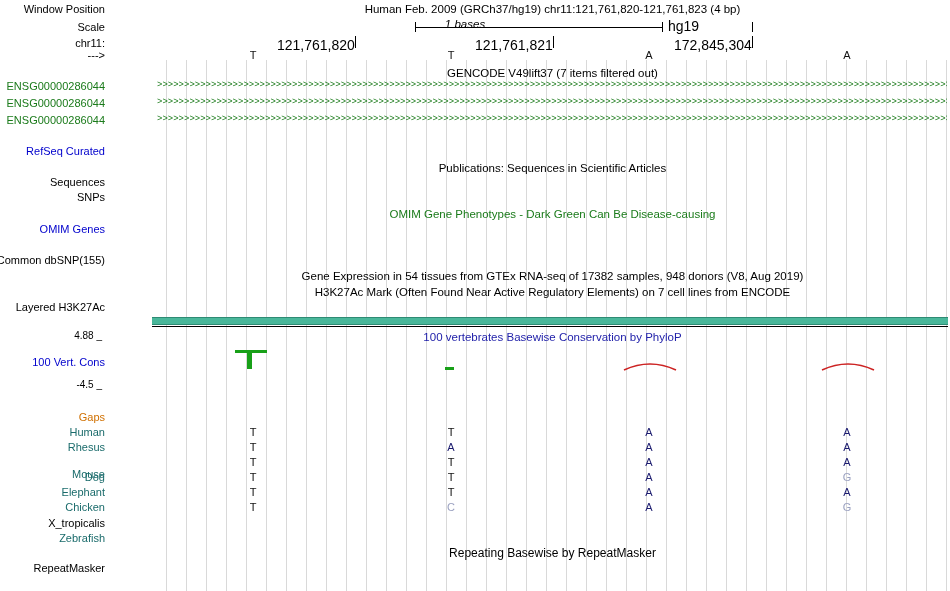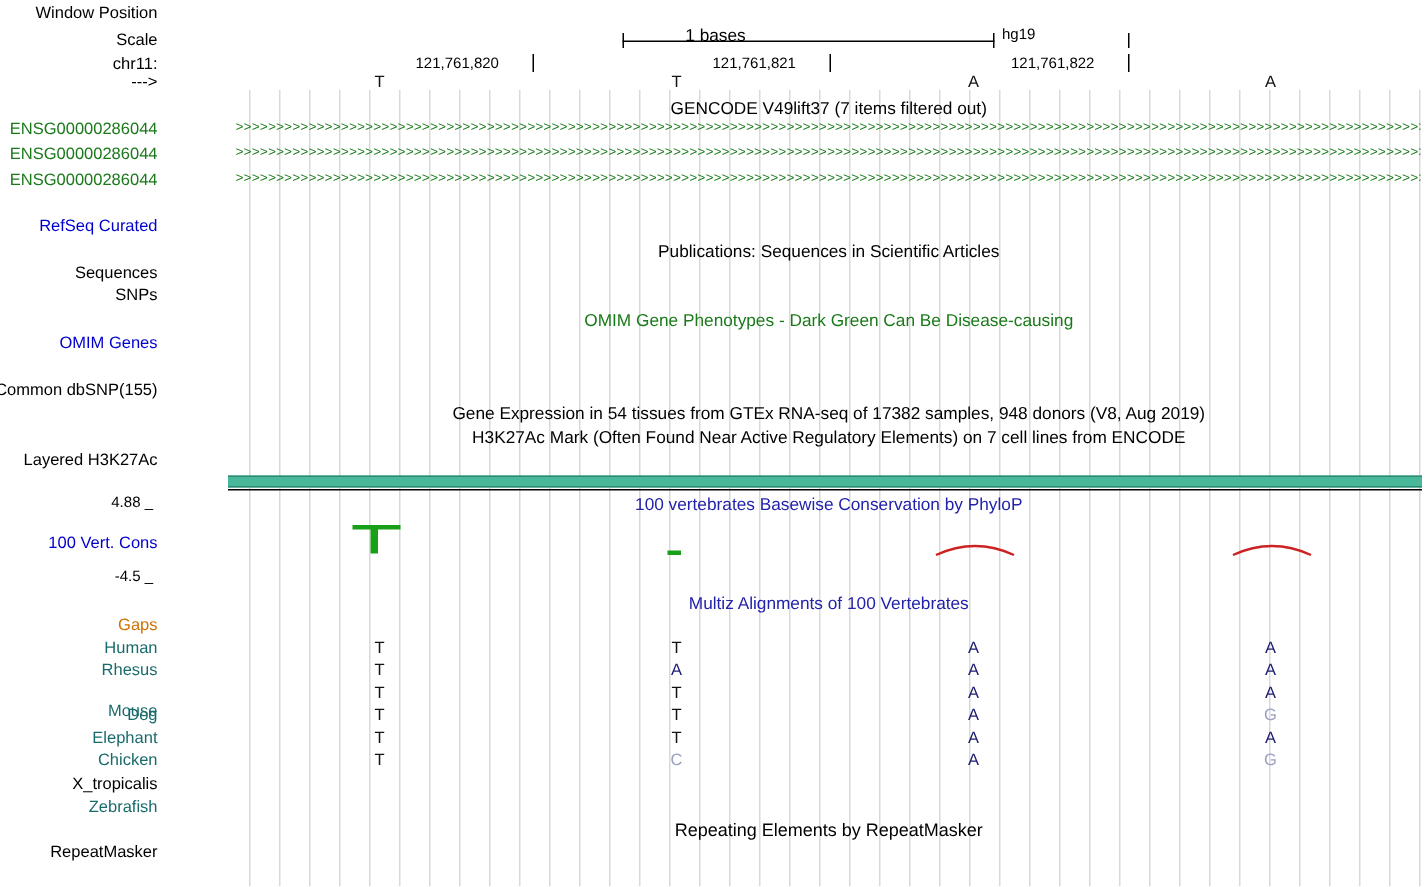--- a/index.html
+++ b/index.html
@@ -53,21 +53,21 @@
     height: 1px;
     background: #000;
   }
   .tick {
     position: absolute;
     width: 1px;
     background: #000;
   }
   .pos-num {
     position: absolute;
-    font-size: 10px;
+    font-size: 14px;
     color: #000;
     white-space: nowrap;
   }
 
   
   .gridline {
     position: absolute;
     top: 60px;
     width: 1px;
     height: 531px;
@@ -133,36 +133,37 @@
   .cons-arc {
     position: absolute;
   }
 </style>
 </head>
 <body>
 
 <div id="browser">
 
   <div class="lbl black" style="top:3px;">Window Position</div>
+  <div class="ctitle black" style="top:3px;">Human Feb. 2009 (GRCh37/hg19)  chr11:121,761,820-121,761,823 (4 bp)</div>
 
   <div class="lbl black" style="top:21px;">Scale</div>
-  <div class="ctitle black" style="top:18px; left:167px; width:620px;">1 bases</div>
+  <div class="ctitle black" style="top:18px; left:155px; width:620px;font-style:italic;">1 bases</div>
   <div class="pos-num" style="top:18px; left:668px;">hg19</div>
 
   <div class="scalebar" style="top:27px; left:415px; width:248px;"></div>
   <div class="tick" style="top:22px; left:415px; height:10px;"></div>
   <div class="tick" style="top:22px; left:662px; height:10px;"></div>
   <div class="tick" style="top:22px; left:752px; height:10px;"></div>
 
   <div class="lbl black" style="top:37px;">chr11:</div>
   <div class="pos-num" style="top:37px; left:277px;">121,761,820</div>
   <div class="tick" style="top:36px; left:355px; height:12px;"></div>
   <div class="pos-num" style="top:37px; left:475px;">121,761,821</div>
   <div class="tick" style="top:36px; left:553px; height:12px;"></div>
-  <div class="pos-num" style="top:37px; left:674px;">121,761,822</div>
+  <div class="pos-num" style="top:37px; left:674px;">172,845,304</div>
   <div class="tick" style="top:36px; left:752px; height:12px;"></div>
 
   <div class="lbl black" style="top:49px;">---&gt;</div>
 
   <div class="gridline" style="left:166px;"></div>
   <div class="gridline" style="left:186px;"></div>
   <div class="gridline" style="left:206px;"></div>
   <div class="gridline" style="left:226px;"></div>
   <div class="gridline" style="left:246px;"></div>
   <div class="gridline" style="left:266px;"></div>
@@ -246,21 +247,20 @@
   <div class="cons-bar" style="top:350px; left:235px; width:32px; height:3px;"></div>
   <div class="cons-bar" style="top:367px; left:445px; width:9px; height:3px;"></div>
 
   <svg class="cons-arc" style="top:358px; left:622px;" width="56" height="16">
     <path d="M2 12 Q 28 0 54 12" stroke="#cc2222" stroke-width="1.6" fill="none"></path>
   </svg>
   <svg class="cons-arc" style="top:358px; left:820px;" width="56" height="16">
     <path d="M2 12 Q 28 0 54 12" stroke="#cc2222" stroke-width="1.6" fill="none"></path>
   </svg>
 
-  <div class="ctitle blue" style="top:397px;">Multiz Alignments of 100 Vertebrates</div>
   <div class="lbl orange" style="top:411px;">Gaps</div>
 
   <div class="lbl teal" style="top:426px;">Human</div>
   <div class="base dark" style="top:426px; left:253px;">T</div>
   <div class="base dark" style="top:426px; left:451px;">T</div>
   <div class="base navy" style="top:426px; left:649px;">A</div>
   <div class="base navy" style="top:426px; left:847px;">A</div>
 
   <div class="lbl teal" style="top:441px;">Rhesus</div>
   <div class="base dark" style="top:441px; left:253px;">T</div>
@@ -289,16 +289,16 @@
   <div class="lbl teal" style="top:501px;">Chicken</div>
   <div class="base dark" style="top:501px; left:253px;">T</div>
   <div class="base grey" style="top:501px; left:451px;">C</div>
   <div class="base navy" style="top:501px; left:649px;">A</div>
   <div class="base grey" style="top:501px; left:847px;">G</div>
 
   <div class="lbl black" style="top:517px;">X_tropicalis</div>
 
   <div class="lbl teal" style="top:532px;">Zebrafish</div>
 
-  <div class="ctitle black" style="top:546px; font-size:12px;">Repeating Elements by RepeatMasker</div>
+  <div class="ctitle black" style="top:546px; font-size:12px;">Repeating Basewise by RepeatMasker</div>
   <div class="lbl black" style="top:562px;text-align:right;">RepeatMasker</div>
 
 </div>
 
 </body></html>

